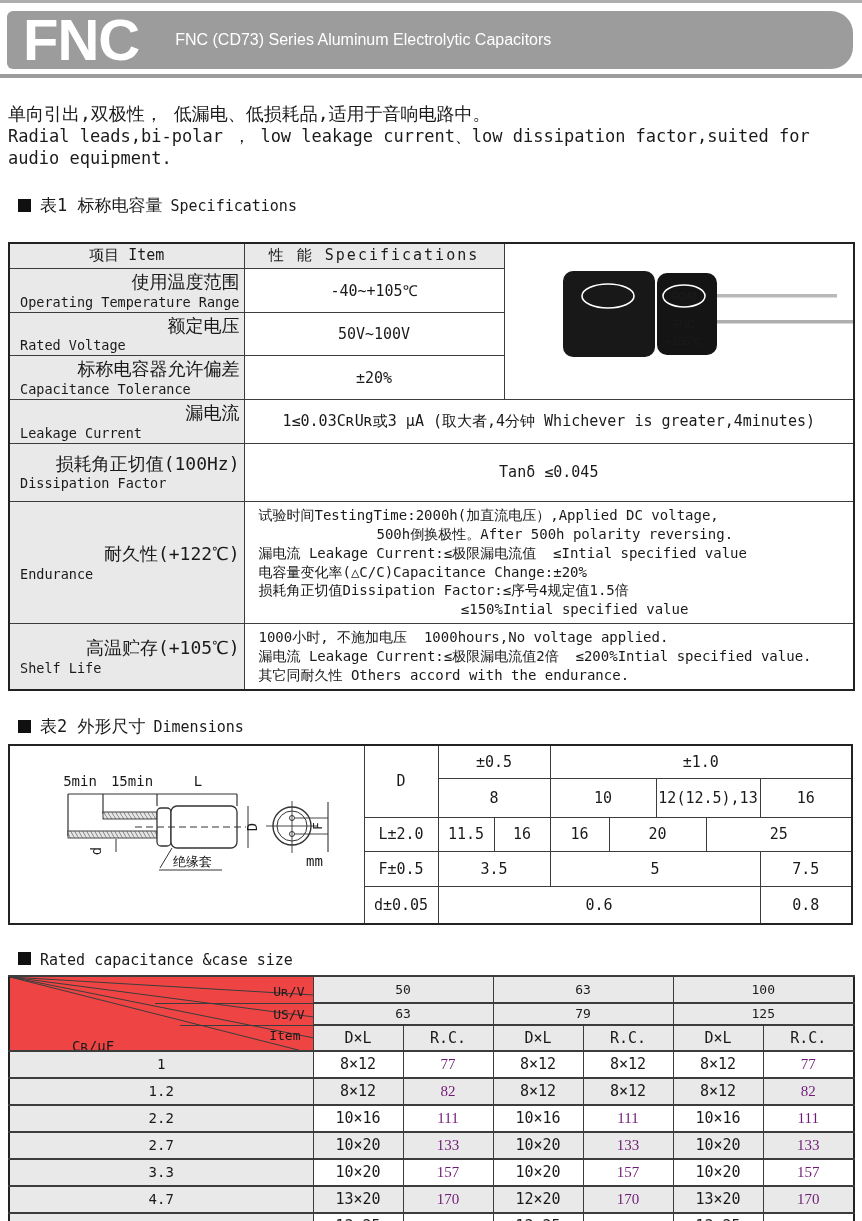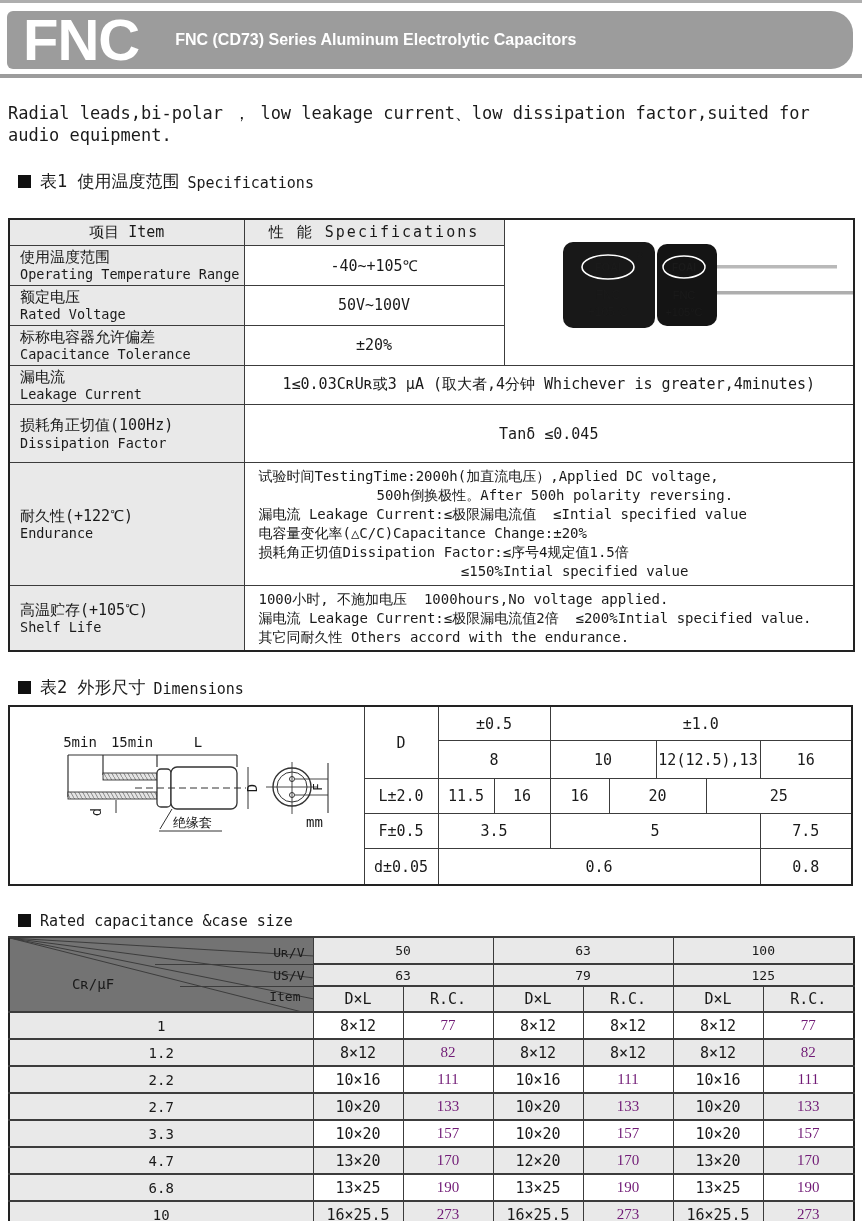--- a/index.html
+++ b/index.html
@@ -11,42 +11,42 @@
   .banner {
     margin:8px 9px 0 7px; height:58px; background:#9c9c9c;
     border-radius:6px 22px 22px 6px; display:flex; align-items:center;
   }
   .banner .logo {
     font-family:"Liberation Sans",sans-serif; font-weight:bold; font-size:58px;
     color:#fff; margin-left:16px; line-height:0.95; letter-spacing:-1px;
   }
   .banner .titles { margin-left:36px; color:#fff; font-family:"Liberation Sans",sans-serif; }
   .title-zh { font-size:25px; font-weight:bold; line-height:1.15; }
-  .title-en { font-size:16px; font-weight:bold; }
+  .title-en { font-size:16px; font-weight:normal; }
   .banner-rule { margin-top:5px; height:4px; background:#9c9c9c; width:100%; }
 
   .intro { margin:24px 8px 0 8px; line-height:1.3; }
   .intro .zh { font-size:18px; display:block; }
   .intro .en { font-size:17px; display:block; }
 
   .section { display:flex; align-items:center; margin:24px 0 0 18px; }
   .sq { width:13px; height:13px; background:#101010; margin-right:9px; flex:none; }
   .sec-zh { font-size:17px; margin-right:8px; white-space:nowrap; }
   .sec-en { font-size:15px; white-space:nowrap; padding-top:2px; }
 
   table { border-collapse:collapse; table-layout:fixed; }
   td { border:1px solid #3c3c3c; vertical-align:middle; overflow:hidden; padding:0; }
   .gray { background:#e9e9e9; }
   .c { text-align:center; }
 
   .t1 { margin:25px 8px 0 8px; width:845px; border:2px solid #222; }
   .t1 .hdr td { font-size:15px; }
   .spec-hdr { letter-spacing:2px; }
   .lblcell { padding:2px 4px 2px 10px; text-align:left; }
-  .lbl-zh { display:block; font-size:15px; line-height:1.25; }
+  .lbl-zh { display:block; font-size:18px; line-height:1.25;text-align:right; }
   .lbl-en { display:block; font-size:13.5px; line-height:1.2; }
   .val { font-size:15px; text-align:center; }
   .pre { white-space:pre; font-size:14px; line-height:1.35; padding:4px 0 4px 14px; text-align:left; }
   .r26{height:26px} .r38{height:38px} .r36{height:36px} .r37{height:37px}
   .r35{height:35px} .r58{height:58px} .r105{height:105px} .r57{height:57px}
   .imgcell { background:#fff; }
 
   .t2 { margin:6px 8px 0 8px; width:845px; border:2px solid #222; }
   .t2 td { text-align:center; font-size:15px; }
   .t2 .rh1{height:33px} .t2 .rh2{height:37px} .t2 .rh3{height:33px}
@@ -55,45 +55,46 @@
 
   .t3 { margin:6px 8px 0 8px; width:845px; border:2px solid #222; }
   .t3 td { text-align:center; border-top-width:2px; border-bottom-width:2px; }
   .t3 .h1{height:27px} .t3 .h2{height:22px} .t3 .h3{height:26px} .t3 .dr{height:27px}
   .hdr-small { font-size:13px; }
   .item-cell { font-size:15px; }
   .dxl { font-size:15px; }
   .rc { font-family:"Liberation Serif",serif; font-size:15px; color:#701a75; }
   .crv { font-size:14px; background:#e9e9e9; }
   .shade td { background:#e9e9e9; }
-  .diag { position:relative; padding:16px; background:#737373;margin-left:25px; }
+  .diag { position:relative; padding:16px; background:#ef4444;margin-left:25px; }
   .diag-label { position:absolute; font-size:13px; line-height:1; }
   .diag svg { position:absolute; left:0; top:0; }
   svg text { fill:#1a1a1a; }
 </style>
 </head>
 <body>
 
 <div class="top-rule"></div>
 
 <div class="banner">
   <div class="logo">FNC</div>
   <div class="titles">
     <div class="title-en">FNC (CD73) Series Aluminum Electrolytic Capacitors</div>
   </div>
 </div>
 <div class="banner-rule"></div>
 
 <div class="intro">
+  <span class="zh">单向引出,双极性， 低漏电、低损耗品,适用于音响电路中。</span>
   <span class="en">Radial leads,bi-polar ， low leakage current、low dissipation factor,suited for audio equipment.</span>
 </div>
 
 <div class="section">
   <div class="sq"></div>
-  <div class="sec-zh">表1 使用温度范围</div>
+  <div class="sec-zh">表1 标称电容量</div>
   <div class="sec-en">Specifications</div>
 </div>
 
 <table class="t1">
   <colgroup>
       <col style="width:235px">
       <col style="width:260px">
       <col style="width:350px">
     </colgroup>
   <tbody>
@@ -300,21 +301,21 @@
           <line x1="0" y1="0" x2="304" y2="40"></line>
           <line x1="0" y1="0" x2="304" y2="61"></line>
           <line x1="0" y1="0" x2="304" y2="77"></line>
           <line x1="145" y1="26.5" x2="304" y2="26.5"></line>
           <line x1="170" y1="48.5" x2="304" y2="48.5"></line>
         </g>
       </svg>
       <span class="diag-label" style="right:8px;top:8px;">Uʀ/V</span>
       <span class="diag-label" style="right:8px;top:31px;">US/V</span>
       <span class="diag-label" style="right:12px;top:52px;">Item</span>
-      <span class="diag-label" style="left:62px;top:39px;font-size:14px;">Cʀ/μF</span>
+      <span class="diag-label" style="left:62px;top:62px;font-size:14px;">Cʀ/μF</span>
     </td>
     <td colspan="2" class="hdr-small gray">50</td>
     <td colspan="2" class="hdr-small gray">63</td>
     <td colspan="2" class="hdr-small gray">100</td>
   </tr>
   <tr class="h2">
     <td colspan="2" class="hdr-small gray">63</td>
     <td colspan="2" class="hdr-small gray">79</td>
     <td colspan="2" class="hdr-small gray">125</td>
   </tr>

